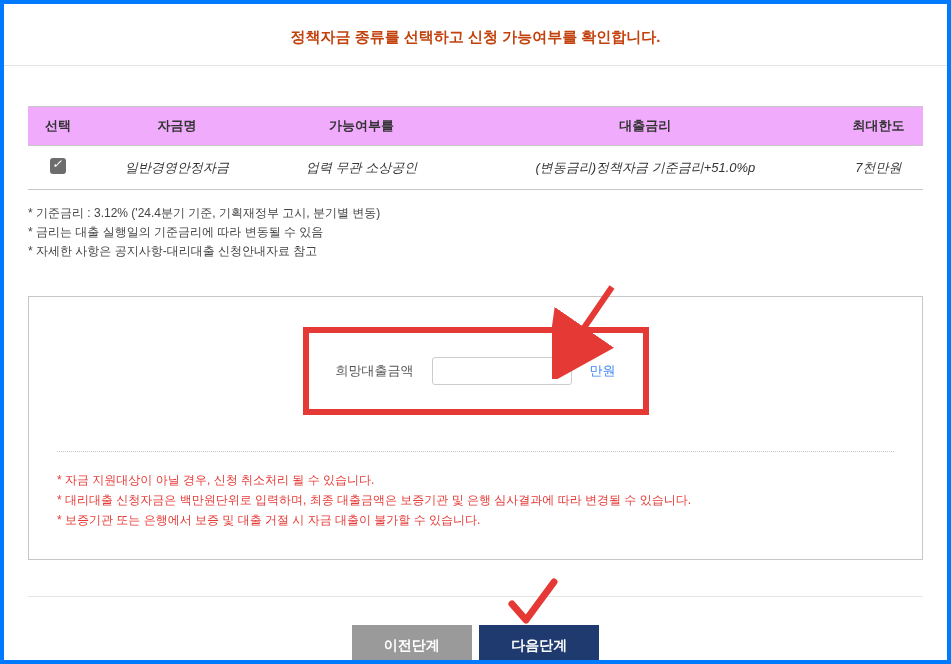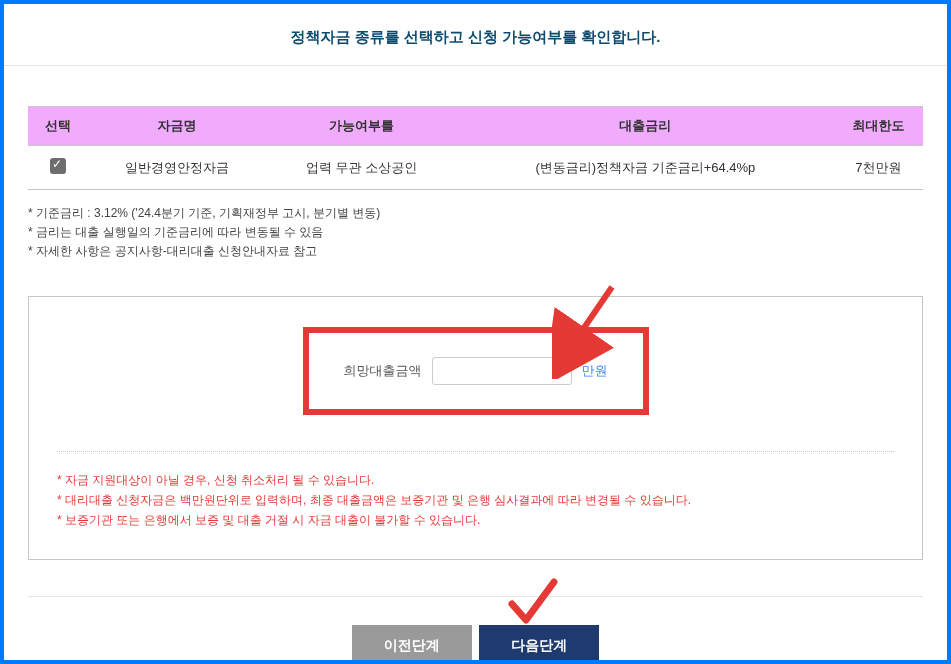--- a/index.html
+++ b/index.html
@@ -1,29 +1,29 @@
 <!DOCTYPE html>
 <html><head>
   <meta charset="utf-8">
   <style>
     * { box-sizing: border-box; margin: 0; padding: 0; }
     body { font-family: "Malgun Gothic", "맑은 고딕", sans-serif; font-size: 13px; color: #333; background: #fff; }
     .frame { width: 951px; height: 664px; border: 4px solid #007bff; position: relative; overflow: hidden; background: #fff; }
-    .heading { text-align: center; color: #0c4a6e; font-weight: bold; font-size: 15px; padding: 24px 0 18px; }
+    .heading { text-align: center; color: #c2410c; font-weight: bold; font-size: 15px; padding: 24px 0 18px; }
     .hr-light { border: none; border-top: 1px solid #e5e5e5; margin: 0 0 40px; }
     .content { padding: 0 24px; }
     table.policy { width: 100%; border-collapse: collapse; }
     table.policy th { background: #f0abfc; border-top: 1px solid #c7c7c7; border-bottom: 1px solid #c7c7c7; padding: 10px 0; font-weight: bold; text-align: center; }
-    table.policy td { border-bottom: 1px solid #c7c7c7; padding: 12px 0; text-align: center; }
+    table.policy td { border-bottom: 1px solid #c7c7c7; padding: 12px 0; text-align: center; font-style: italic; }
     .chk { width: 16px; height: 16px; display: inline-block; background: #6d6d6d; border-radius: 3px; position: relative; }
     .chk::after { content: "✓"; color: #fff; font-size: 12px; position: absolute; left: 2px; top: -1px; }
     .notes { margin-top: 14px; line-height: 1.6; color: #444; font-size: 12px; }
     .loan-box { border: 1px solid #c7c7c7; margin-top: 34px; padding: 30px 28px 28px; position: relative; }
     .amount-wrap { position: relative; width: 346px; margin: 0 auto 36px; padding: 24px 18px; border: 6px solid #e53935; }
-    .amount-inner { display: flex; align-items: center; justify-content: center; gap: 10px; }
+    .amount-inner { display: flex; align-items: center; justify-content: center; gap: 18px; }
     .amount-label { color: #555; font-size: 13px; }
     .amount-input { width: 140px; height: 28px; border: 1px solid #ccc; border-radius: 3px; padding: 0 6px; }
     .amount-unit { color: #3b82f6; font-size: 13px; }
     .loan-hr { border: none; border-top: 1px dotted #c7c7c7; margin-bottom: 18px; }
     .red-notes { color: #e53935; line-height: 1.7; font-size: 12px; }
     .footer-hr { border: none; border-top: 1px solid #e5e5e5; margin: 36px 0 28px; }
     .btns { text-align: center; padding-bottom: 20px; }
     .btn { display: inline-block; width: 120px; padding: 12px 0; font-size: 14px; font-weight: bold; color: #fff; border: none; cursor: pointer; }
     .btn-prev { background: #9a9a9a; margin-right: 4px; }
     .btn-next { background: #1e3a6e; }
@@ -49,21 +49,21 @@
           <th>가능여부를</th>
           <th>대출금리</th>
           <th>최대한도</th>
         </tr>
       </thead>
       <tbody>
         <tr>
           <td><span class="chk"></span></td>
           <td>일반경영안정자금</td>
           <td>업력 무관 소상공인</td>
-          <td>(변동금리)정책자금 기준금리+64.4%p</td>
+          <td>(변동금리)정책자금 기준금리+51.0%p</td>
           <td>7천만원</td>
         </tr>
       </tbody>
     </table>
 
     <div class="notes">
       <div>* 기준금리 : 3.12% ('24.4분기 기준, 기획재정부 고시, 분기별 변동)</div>
       <div>* 금리는 대출 실행일의 기준금리에 따라 변동될 수 있음</div>
       <div>* 자세한 사항은 공지사항-대리대출 신청안내자료 참고</div>
     </div>

